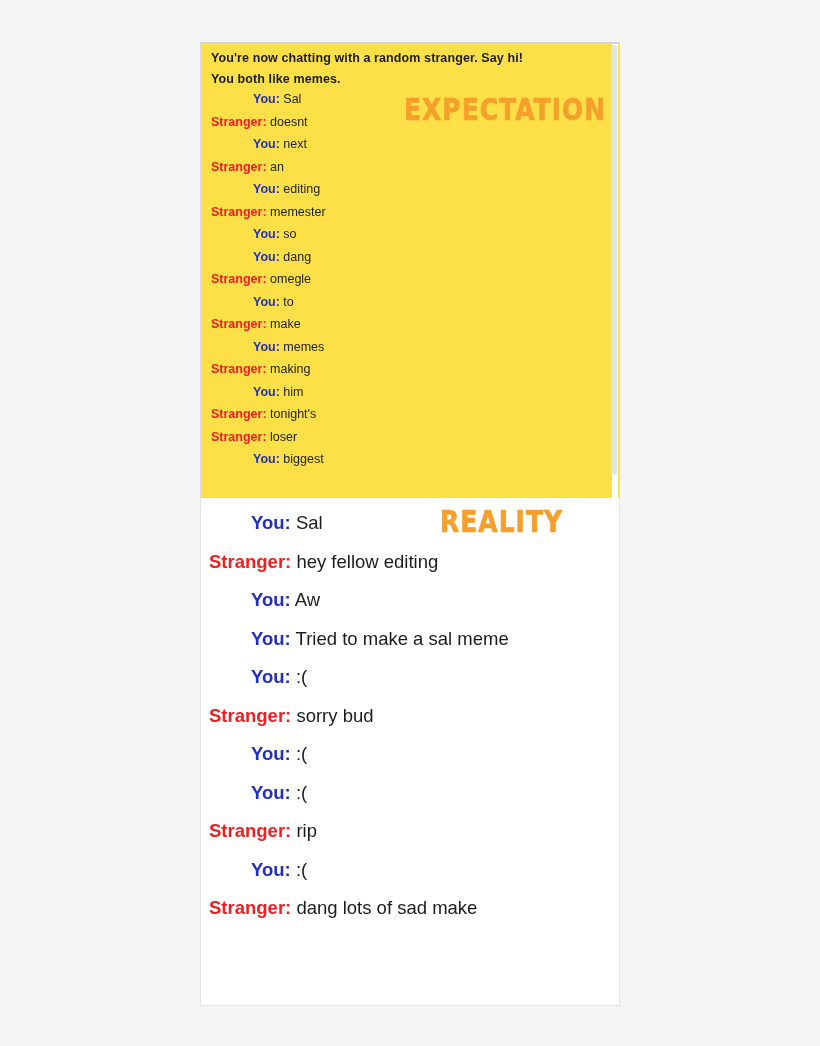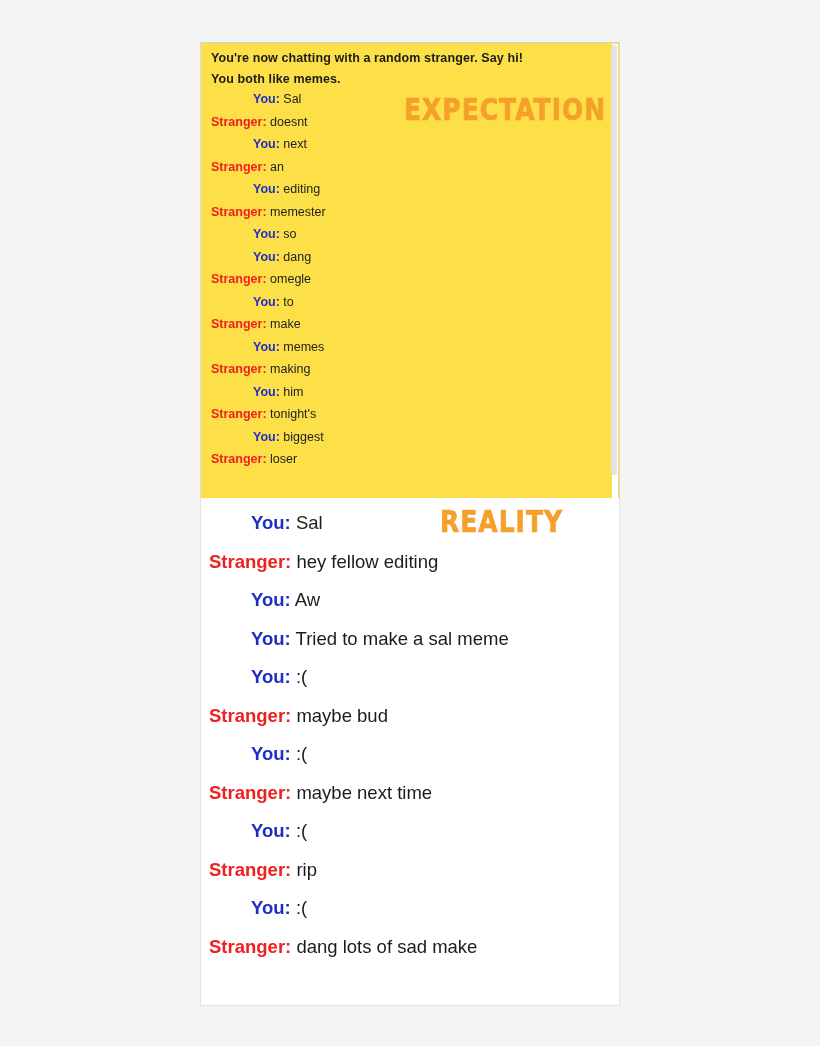--- a/index.html
+++ b/index.html
@@ -143,37 +143,36 @@
       <p class="msg-small"><span class="lbl lbl-stranger">Stranger:</span> <span class="txt">memester</span></p>
       <p class="msg-small"><span class="lbl lbl-you">You:</span> <span class="txt">so</span></p>
       <p class="msg-small"><span class="lbl lbl-you">You:</span> <span class="txt">dang</span></p>
       <p class="msg-small"><span class="lbl lbl-stranger">Stranger:</span> <span class="txt">omegle</span></p>
       <p class="msg-small"><span class="lbl lbl-you">You:</span> <span class="txt">to</span></p>
       <p class="msg-small"><span class="lbl lbl-stranger">Stranger:</span> <span class="txt">make</span></p>
       <p class="msg-small"><span class="lbl lbl-you">You:</span> <span class="txt">memes</span></p>
       <p class="msg-small"><span class="lbl lbl-stranger">Stranger:</span> <span class="txt">making</span></p>
       <p class="msg-small"><span class="lbl lbl-you">You:</span> <span class="txt">him</span></p>
       <p class="msg-small"><span class="lbl lbl-stranger">Stranger:</span> <span class="txt">tonight's</span></p>
+      <p class="msg-small"><span class="lbl lbl-stranger">Stranger:</span> <span class="txt">loser</span></p>
       <p class="msg-small"><span class="lbl lbl-you">You:</span> <span class="txt">biggest</span></p>
-      <p class="msg-small"><span class="lbl lbl-stranger">Stranger:</span> <span class="txt">loser</span></p>
 
       <div class="scroll-track">
         <div class="scroll-thumb"></div>
       </div>
     </div>
 
     <div class="panel-bottom">
       <p class="msg-big"><span class="lbl lbl-you">You:</span> <span class="txt">Sal</span></p>
       <p class="msg-big"><span class="lbl lbl-stranger">Stranger:</span> <span class="txt">hey fellow editing</span></p>
       <p class="msg-big"><span class="lbl lbl-you">You:</span> <span class="txt">Aw</span></p>
       <p class="msg-big"><span class="lbl lbl-you">You:</span> <span class="txt">Tried to make a sal meme</span></p>
       <p class="msg-big"><span class="lbl lbl-you">You:</span> <span class="txt">:(</span></p>
-      <p class="msg-big"><span class="lbl lbl-stranger">Stranger:</span> <span class="txt">maybe bud</span></p>
+      <p class="msg-big"><span class="lbl lbl-stranger">Stranger:</span> <span class="txt">sorry bud</span></p>
       <p class="msg-big"><span class="lbl lbl-you">You:</span> <span class="txt">:(</span></p>
-      <p class="msg-big"><span class="lbl lbl-stranger">Stranger:</span> <span class="txt">maybe next time</span></p>
       <p class="msg-big"><span class="lbl lbl-you">You:</span> <span class="txt">:(</span></p>
       <p class="msg-big"><span class="lbl lbl-stranger">Stranger:</span> <span class="txt">rip</span></p>
       <p class="msg-big"><span class="lbl lbl-you">You:</span> <span class="txt">:(</span></p>
       <p class="msg-big"><span class="lbl lbl-stranger">Stranger:</span> <span class="txt">dang lots of sad make</span></p>
 
     </div>
 
   </div>
 
   <div class="caption" id="caption-expectation">EXPECTATION</div>

